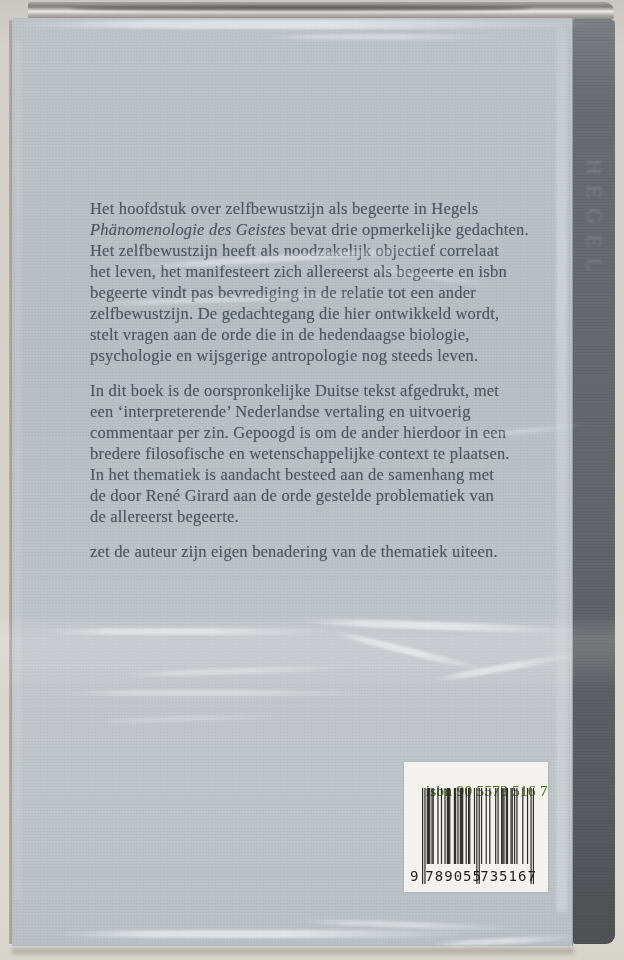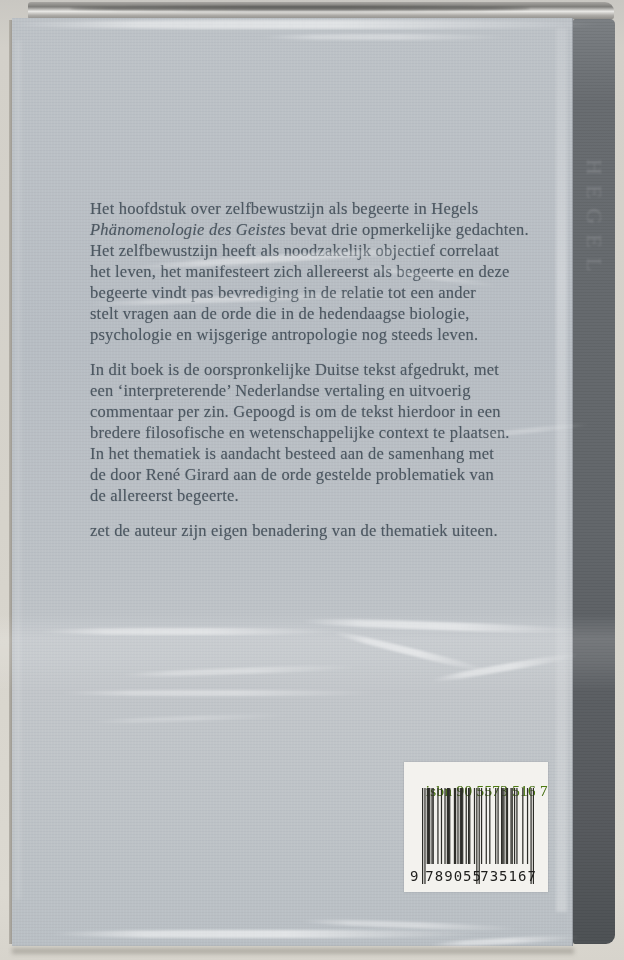--- a/index.html
+++ b/index.html
@@ -81,29 +81,30 @@
 
   <div class="book">
     <div class="left-edge"></div>
 
     <div class="cover">
       <div class="blurb">
           <div class="para">
             <div class="line"><span>Het hoofdstuk over zelfbewustzijn als begeerte in Hegels</span></div>
             <div class="line"><em>Phänomenologie des Geistes</em><span> bevat drie opmerkelijke gedachten.</span></div>
             <div class="line"><span>Het zelfbewustzijn heeft als noodzakelijk objectief correlaat</span></div>
-            <div class="line"><span>het leven, het manifesteert zich allereerst als begeerte en deze</span></div>
+            <div class="line"><span>het leven, het manifesteert zich allereerst als begeerte en isbn</span></div>
             <div class="line"><span>begeerte vindt pas bevrediging in de relatie tot een ander</span></div>
+            <div class="line"><span>zelfbewustzijn. De gedachtegang die hier ontwikkeld wordt,</span></div>
             <div class="line"><span>stelt vragen aan de orde die in de hedendaagse biologie,</span></div>
             <div class="line"><span>psychologie en wijsgerige antropologie nog steeds leven.</span></div>
           </div>
           <div class="para">
             <div class="line"><span>In dit boek is de oorspronkelijke Duitse tekst afgedrukt, met</span></div>
             <div class="line"><span>een ‘interpreterende’ Nederlandse vertaling en uitvoerig</span></div>
-            <div class="line"><span>commentaar per zin. Gepoogd is om de tekst hierdoor in een</span></div>
+            <div class="line"><span>commentaar per zin. Gepoogd is om de ander hierdoor in een</span></div>
             <div class="line"><span>bredere filosofische en wetenschappelijke context te plaatsen.</span></div>
             <div class="line"><span>In het thematiek is aandacht besteed aan de samenhang met</span></div>
             <div class="line"><span>de door René Girard aan de orde gestelde problematiek van</span></div>
             <div class="line"><span>de allereerst begeerte.</span></div>
           </div>
           <div class="para">
             <div class="line"><span>zet de auteur zijn eigen benadering van de thematiek uiteen.</span></div>
           </div>
         </div>
 

